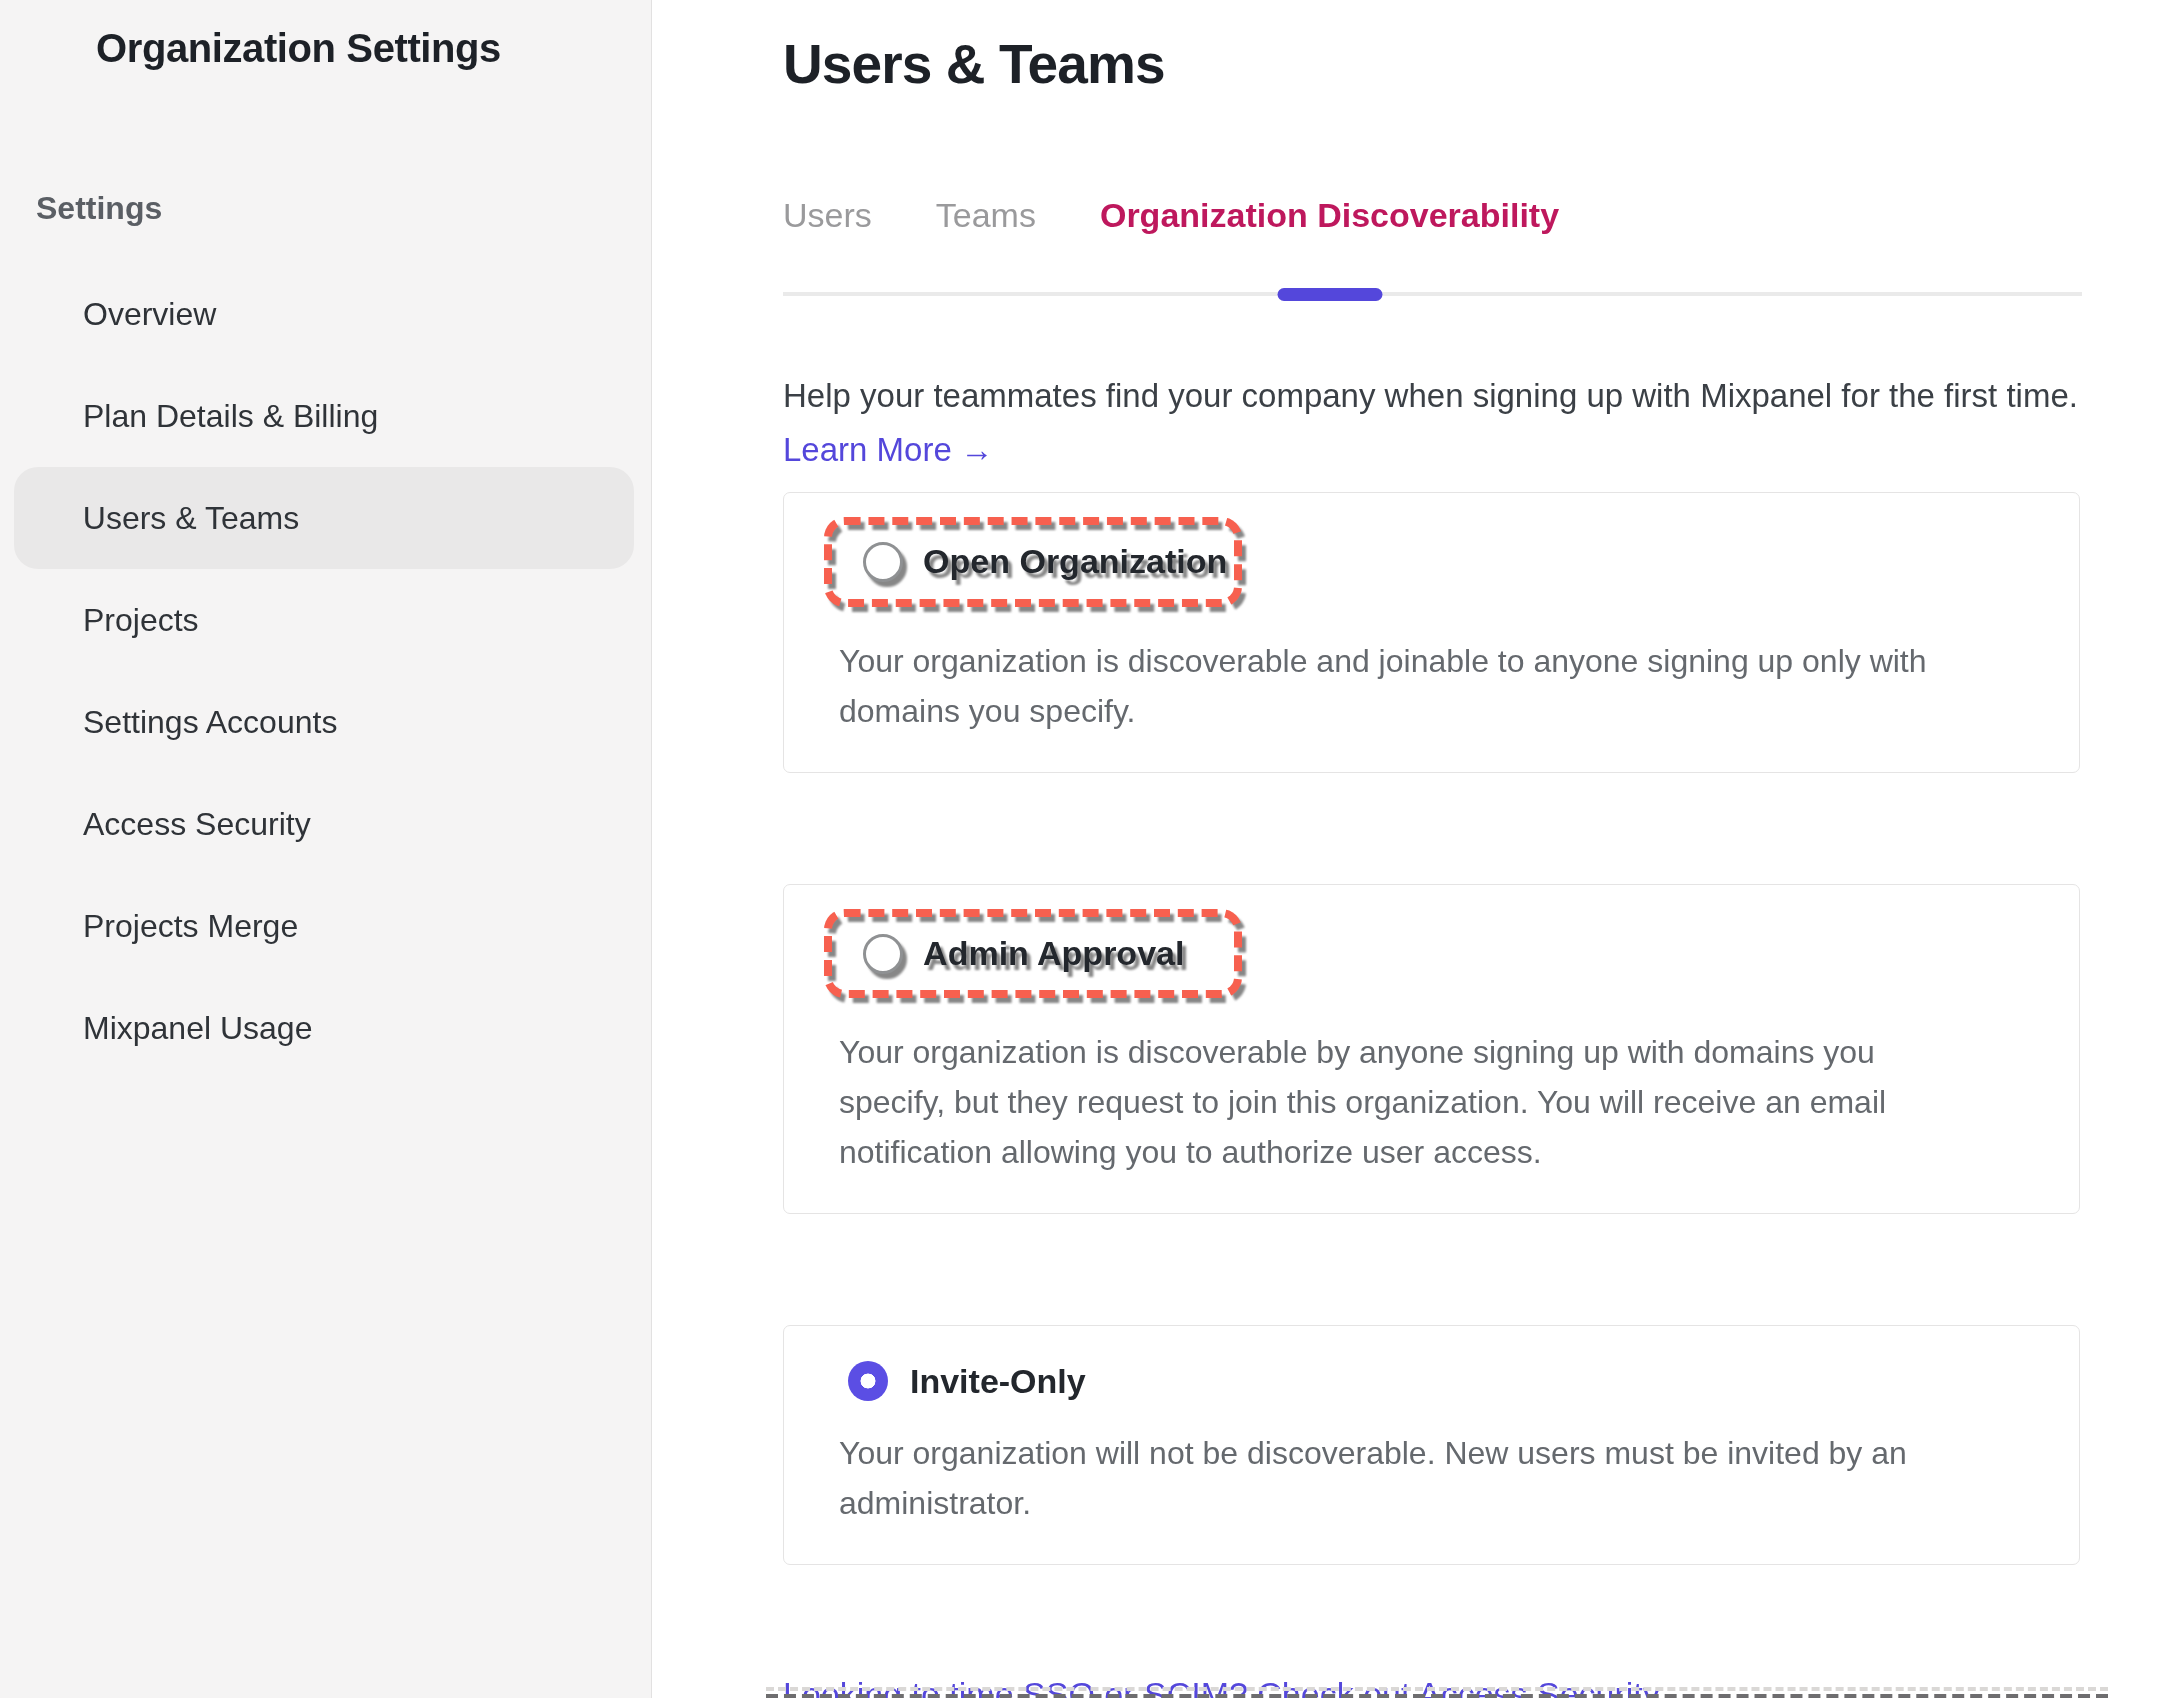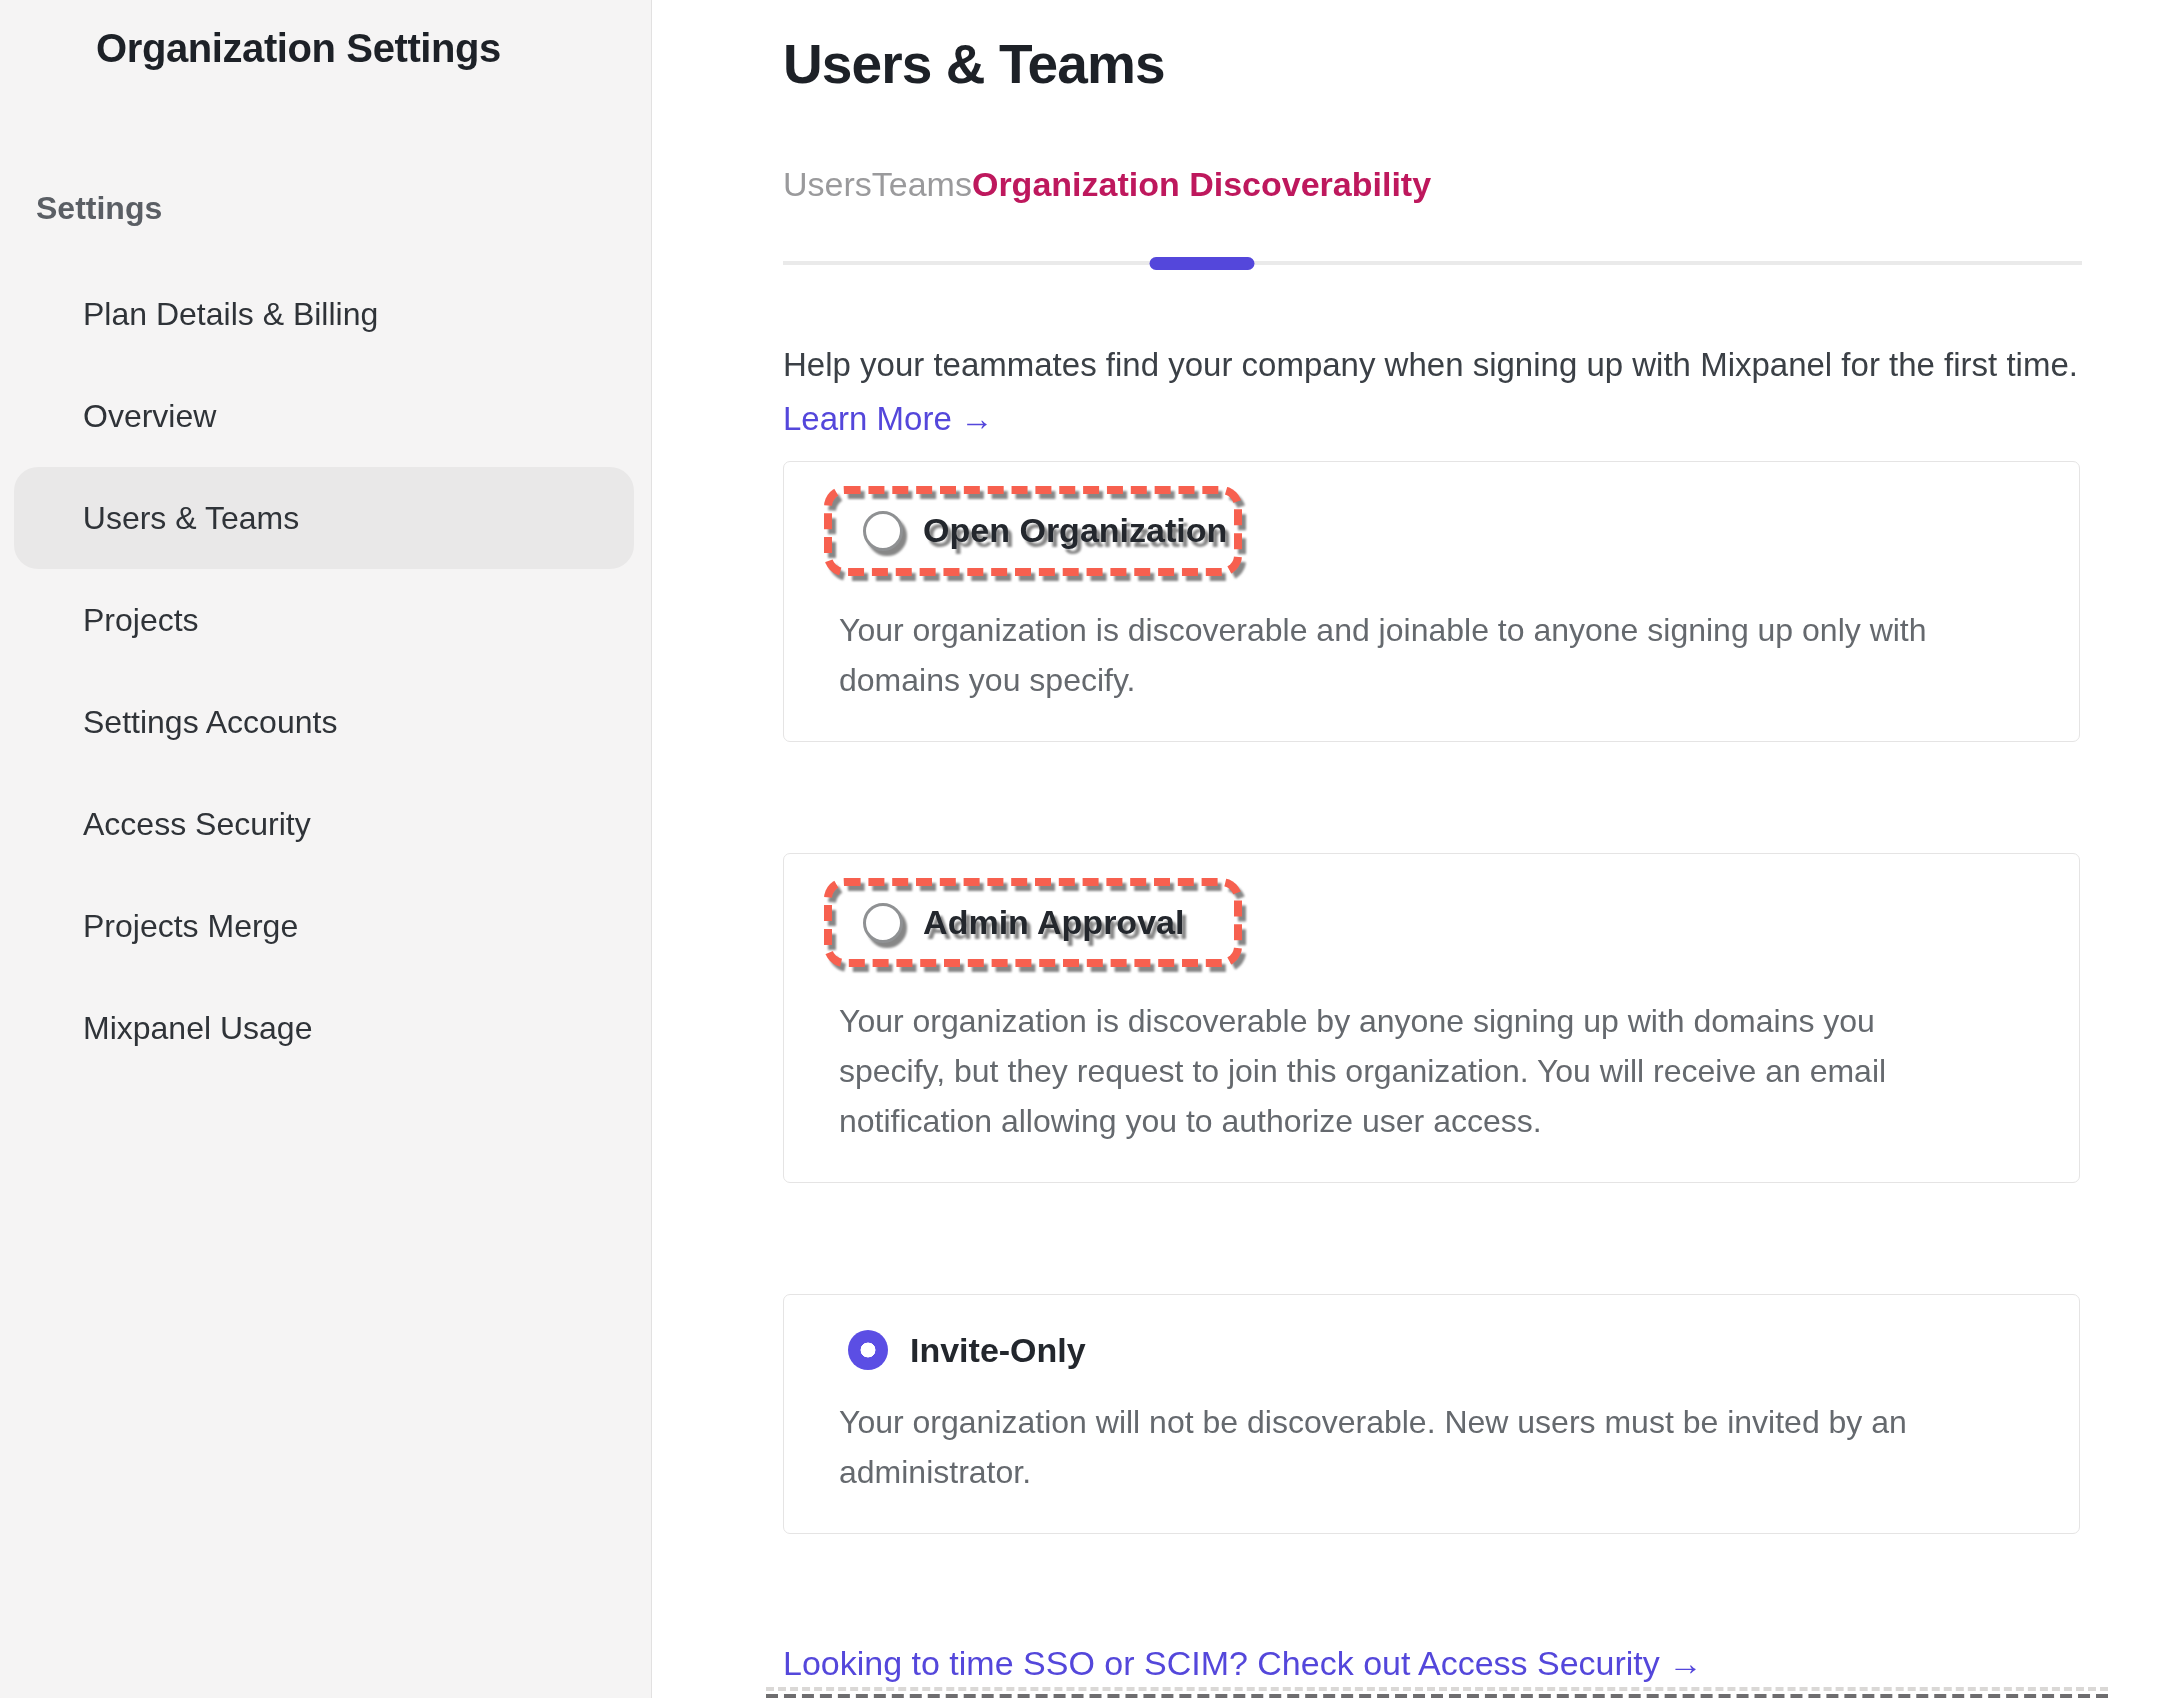--- a/index.html
+++ b/index.html
@@ -14,21 +14,21 @@
   .sidebar-section { font-size:32px; font-weight:bold; color:#5a5e64; margin:119px 0 0 36px; }
   .nav-list { list-style:none; margin-top:36px; }
   .nav-item { height:102px; display:flex; align-items:center; padding-left:83px;
               font-size:32px; color:#2f3338; cursor:pointer; }
   .nav-item.selected { background:#e9e8e8; border-radius:24px; margin:0 17px 0 13.8px; padding-left:69px; }
 
   
   .main { flex:1 1 auto; padding:34px 0 0 131px; position:relative; }
   .page-title { font-size:55px; line-height:60px; font-weight:bold; color:#1d2127; letter-spacing:-0.9px; }
 
-  .tabs { margin-top:71px; border-bottom:4.3px solid #eaeaea; display:flex; }
+  .tabs { margin-top:102px; border-bottom:4.3px solid #eaeaea; display:flex; gap:64px; }
   .tab { font-size:34px; color:#9a9a9c; padding-bottom:57px; position:relative; cursor:pointer; }
   .tab.active { color:#be185d; font-weight:bold; }
   .tab.active::after { content:''; position:absolute; left:50%; transform:translateX(-50%);
                        bottom:-8.6px; width:105px; height:13px; border-radius:8.6px; background:#5447db; }
 
   .intro { margin-top:77px; font-size:33px; line-height:45px; color:#3b4046; }
   .learn-more { margin-top:8.6px; font-size:33px; line-height:45px; color:#5447db; cursor:pointer;
                 display:inline-block; text-decoration:none; }
 
   .card { width:1297px; border:1.7px solid #e5e4e4; border-radius:7px;
@@ -65,22 +65,22 @@
 </style>
 </head>
 <body>
 
 <div class="screen">
 
   <aside class="sidebar">
     <div class="sidebar-title">Organization Settings</div>
     <div class="sidebar-section">Settings</div>
     <ul class="nav-list">
+      <li class="nav-item">Overview</li>
       <li class="nav-item">Plan Details &amp; Billing</li>
-      <li class="nav-item">Overview</li>
       <li class="nav-item selected">Users &amp; Teams</li>
       <li class="nav-item">Projects</li>
       <li class="nav-item">Settings Accounts</li>
       <li class="nav-item">Access Security</li>
       <li class="nav-item">Projects Merge</li>
       <li class="nav-item">Mixpanel Usage</li>
     </ul>
   </aside>
 
   <main class="main">

